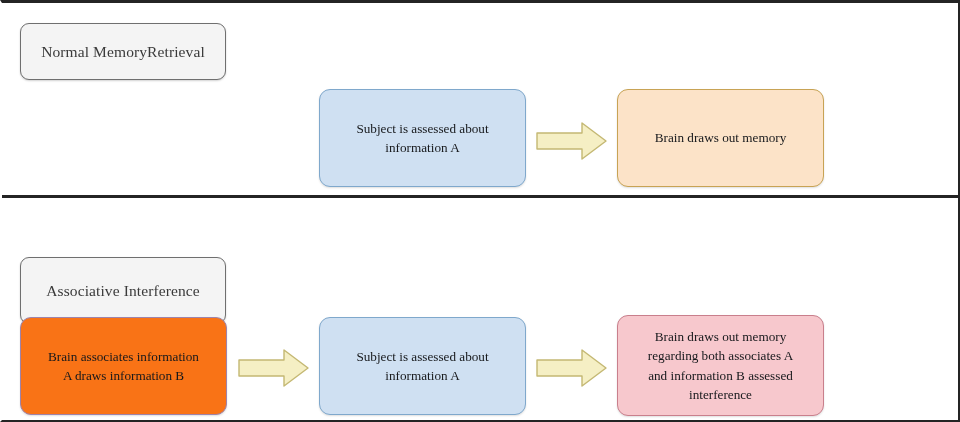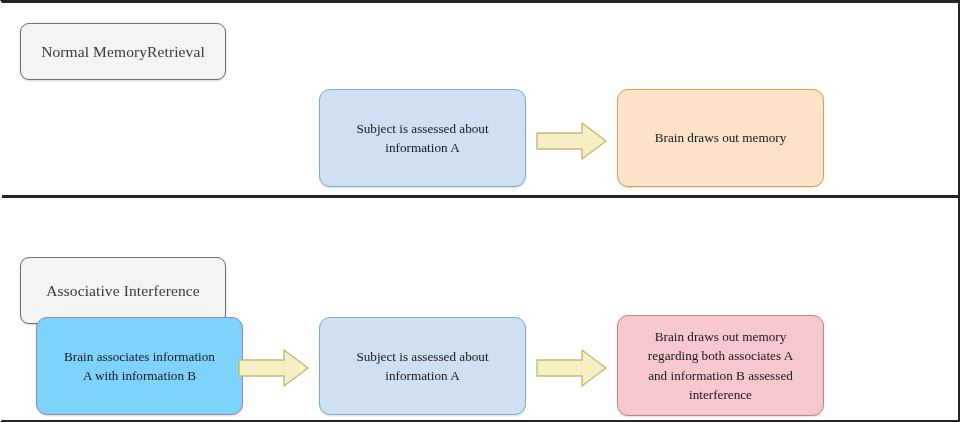--- a/index.html
+++ b/index.html
@@ -65,21 +65,21 @@
     text-align: center;
     font-size: 13.2px;
     line-height: 19.5px;
     color: #16181b;
     padding: 4px 20px;
     box-shadow: 0 1px 2px rgba(0,0,0,0.13);
   }
   .node-text { display: block; width: 100%; }
   .node.blue   { background: #cfe0f2; border: 1.2px solid #7fa8cc; }
   .node.orange { background: #fce3c8; border: 1.2px solid #c8a354; }
-  .node.purple { background: #7dd3fc; border: 1.2px solid #9e83ab; margin-left: 16px; }
+  .node.purple { background: #f97316; border: 1.2px solid #9e83ab; }
   .node.pink   { background: #f7c8cd; border: 1.2px solid #c97f8c; }
   
   .arrow {
     position: absolute;
     display: block;
   }
 </style>
 </head>
 <body>
 
@@ -115,21 +115,21 @@
 
   <div class="panel" style="top:195px; height:222px;">
 
     <div class="header-box" style="left:18px; top:27px; width:206px; height:67px;margin-top:32px;">
       <span>Associative Interference</span>
     </div>
 
     <div class="node purple" style="left:18px; top:119px; width:207px; height:98px;">
       <span class="node-text">
         <span>Brain associates information</span><br>
-        <span>A with information B</span>
+        <span>A draws information B</span>
       </span>
     </div>
 
     <svg class="arrow" style="left:236px; top:150px;" width="72" height="40" viewBox="0 0 72 40">
       <path d="M1 12 L46 12 L46 2 L70 20 L46 38 L46 28 L1 28 Z" fill="#f5efc4" stroke="#c4b873" stroke-width="1.4" stroke-linejoin="round"></path>
     </svg>
 
     <div class="node blue" style="left:317px; top:119px; width:207px; height:98px;">
       <span class="node-text">
         <span>Subject is assessed about</span><br>

